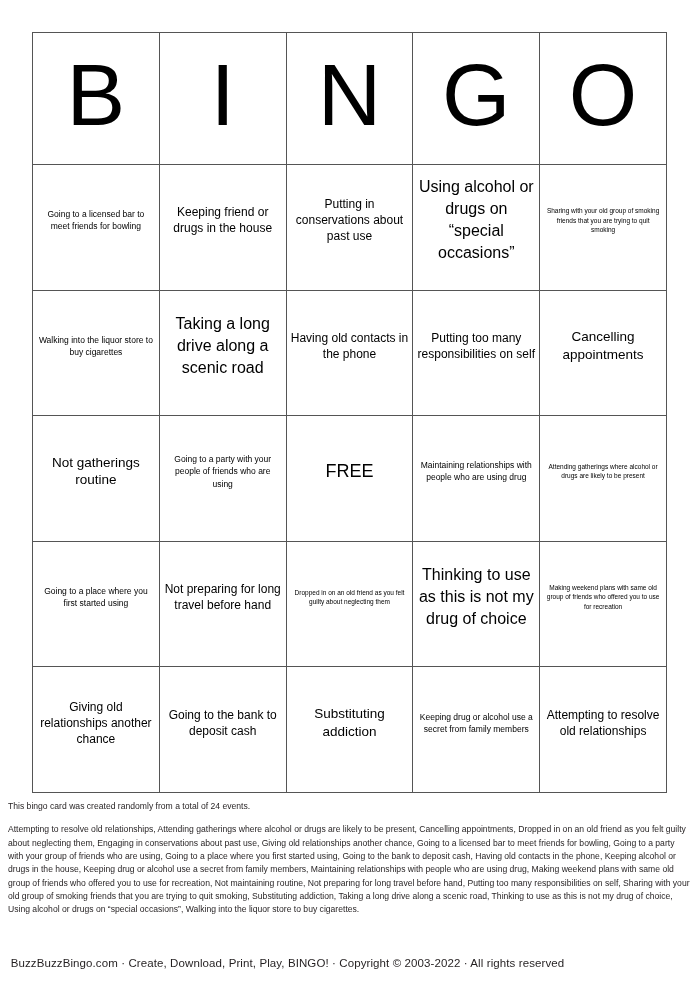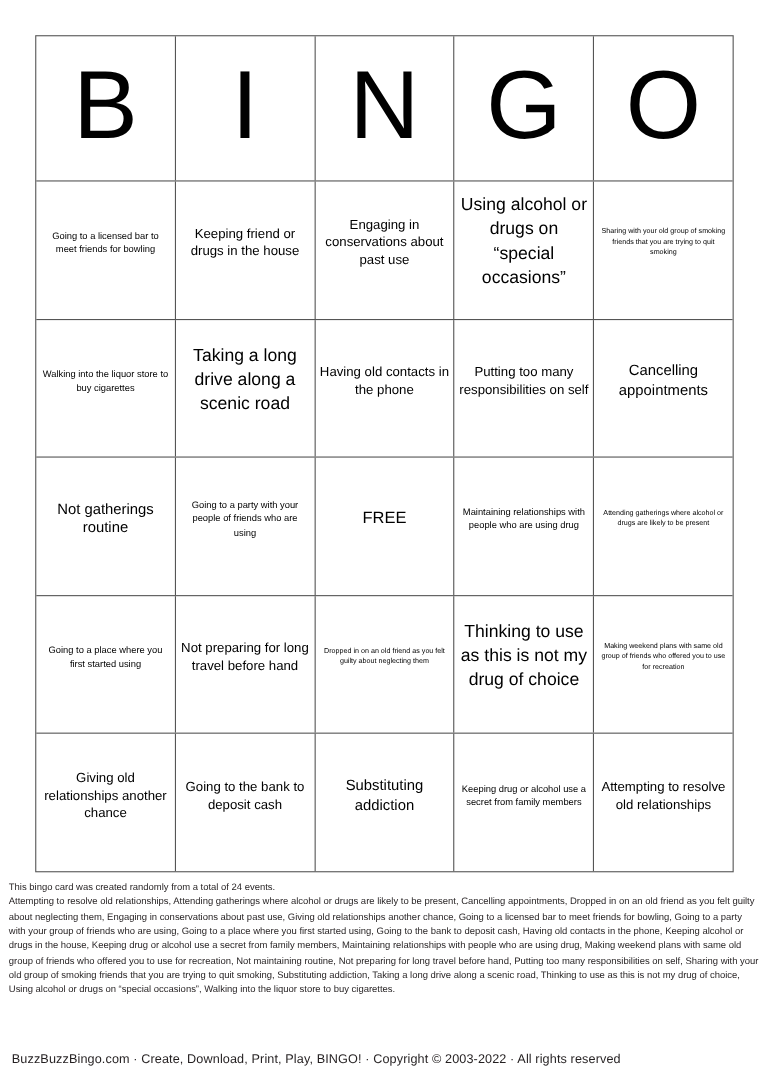--- a/index.html
+++ b/index.html
@@ -95,34 +95,34 @@
     position: relative;
     top: -7px;
   }
 
   
   .fs-xs  { font-size: 6.5px;  line-height: 1.45; }
   .fs-sm  { font-size: 8.5px;  line-height: 1.42; }
   .fs-md  { font-size: 16px;   line-height: 1.38; }
   .fs-lg  { font-size: 12px;   line-height: 1.34; }
   .fs-xl  { font-size: 13.5px; line-height: 1.3;  }
-  .fs-free{ font-size: 15px;   line-height: 1.2;  }
+  .fs-free{ font-size: 18px;   line-height: 1.2;  }
 
   
   .blurb {
     position: absolute;
     left: 8px;
     top: 800px;
     width: 684px;
     font-size: 8.6px;
     line-height: 1.55;
     color: #231f20;
     text-align: left;
   }
-  .blurb-line1 { display: block; margin-bottom: 0; }
+  .blurb-line1 { display: block; margin-bottom: 10px; }
   .blurb-list  { display: block; }
 
   
   .copyright {
     position: absolute;
     left: 0;
     top: 957px;
     width: 575px;
     text-align: center;
     font-size: 11.5px;
@@ -158,21 +158,21 @@
     <div class="grid-body">
 
       <div class="grid-row">
         <div class="cell">
             <span class="cell-text fs-sm">Going to a licensed bar to meet friends for bowling</span>
           </div>
         <div class="cell">
             <span class="cell-text fs-lg">Keeping friend or drugs in the house</span>
           </div>
         <div class="cell">
-            <span class="cell-text fs-lg">Engaging in conservations about past use</span>
+            <span class="cell-text fs-lg">Putting in conservations about past use</span>
           </div>
         <div class="cell">
             <span class="cell-text fs-md">Using alcohol or drugs on “special occasions”</span>
           </div>
         <div class="cell">
             <span class="cell-text fs-xs">Sharing with your old group of smoking friends that you are trying to quit smoking</span>
           </div>
       </div>
 
       <div class="grid-row">

